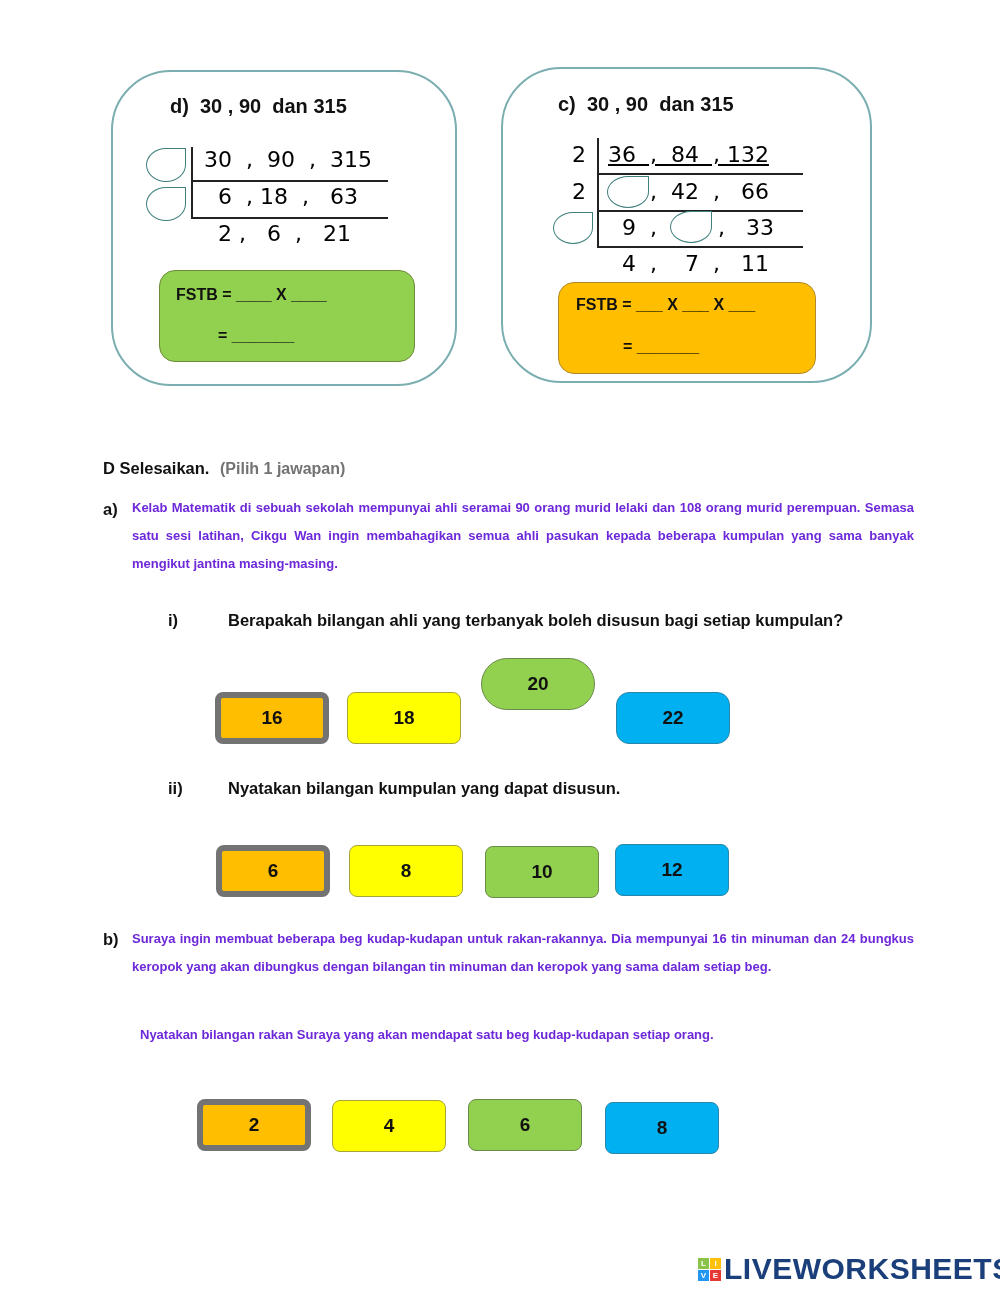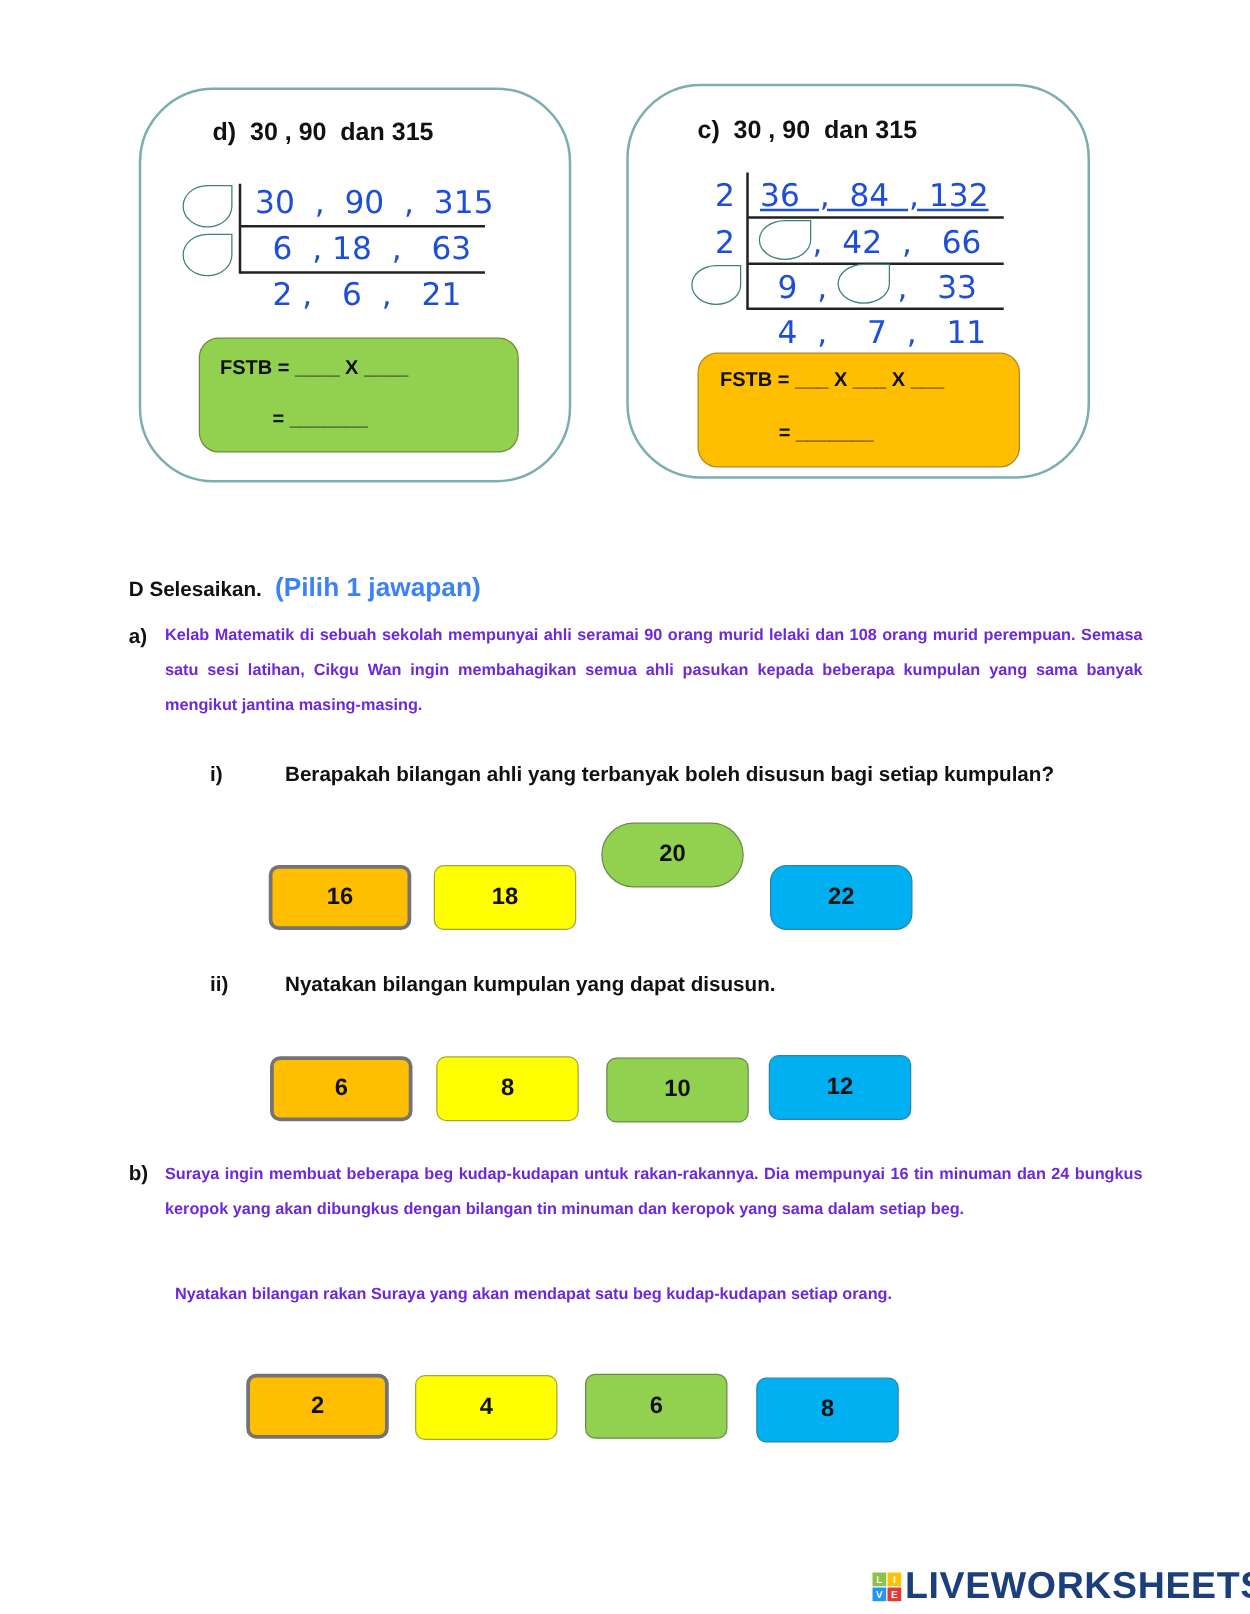--- a/index.html
+++ b/index.html
@@ -2,38 +2,38 @@
 <html><head>
 <meta charset="utf-8">
 <style>
   html, body { margin:0; padding:0; background:#ffffff; }
   body { width:1000px; height:1291px; position:relative; overflow:hidden;
          font-family:"Liberation Sans", "DejaVu Sans", sans-serif; color:#111; }
 
   
   .card { position:absolute; border:2px solid #7aaeb0; border-radius:60px; background:#fff; box-sizing:border-box; }
   .card-title { position:absolute; font-weight:bold; font-size:20px; color:#111; white-space:pre; }
-  .num { position:absolute; font-family:"DejaVu Sans", sans-serif; font-size:25px; color:#1d4ed8; white-space:pre; }
+  .num { position:absolute; font-family:"DejaVu Sans", sans-serif; font-size:22px; color:#000000; white-space:pre; }
   .vline { position:absolute; width:2px; background:#222; }
   .hline { position:absolute; height:2px; background:#222; }
   .blank-drop { position:absolute; border:1.5px solid #3e7f7c; background:#fff;
                 border-radius:50% 50% 50% 50% / 50% 50% 50% 50%; border-top-right-radius:0; box-sizing:border-box; cursor:text; }
 
   .fstb { position:absolute; border:1px solid #6f8a3a; border-radius:16px; box-sizing:border-box; }
   .fstb-line { position:absolute; font-weight:bold; font-size:16px; color:#111; white-space:pre; }
 
   
   .txt { position:absolute; font-weight:bold; font-size:13px; line-height:28px; color:#6d28d9; text-align:justify; }
   .label { position:absolute; font-weight:bold; font-size:16.5px; color:#111; }
-  .hint { color:#3b82f6; font-size:21px; font-weight:bold;text-align:right; }
+  .hint { color:#737373; font-size:16px; font-weight:bold;text-align:right; }
 
   
   .ans { position:absolute; width:114px; height:52px; border-radius:8px; box-sizing:border-box;
          display:flex; align-items:center; justify-content:center; font-weight:bold; font-size:19px; color:#111; cursor:pointer; }
-  .c-orange { background:#ffbe00; border:3px solid #737373; }
+  .c-orange { background:#ffbe00; border:6px solid #737373; }
   .c-yellow { background:#ffff00; border:1px solid #a5a53a; }
   .c-green  { background:#92d050; border:1px solid #6a8a4a; }
   .c-blue   { background:#00b0f0; border:1px solid #2a86a8; }
 
   
   .logo { position:absolute; left:698px; top:1252px; display:flex; align-items:center; }
   .logo-grid { display:grid; grid-template-columns:11px 11px; grid-template-rows:11px 11px; gap:1px; margin-right:3px; }
   .logo-grid span { display:flex; align-items:center; justify-content:center; font-size:8px; font-weight:bold; color:#fff; }
   .logo-text { font-weight:bold; font-size:30px; color:#1b3f7a; letter-spacing:0.5px; }
 </style>

